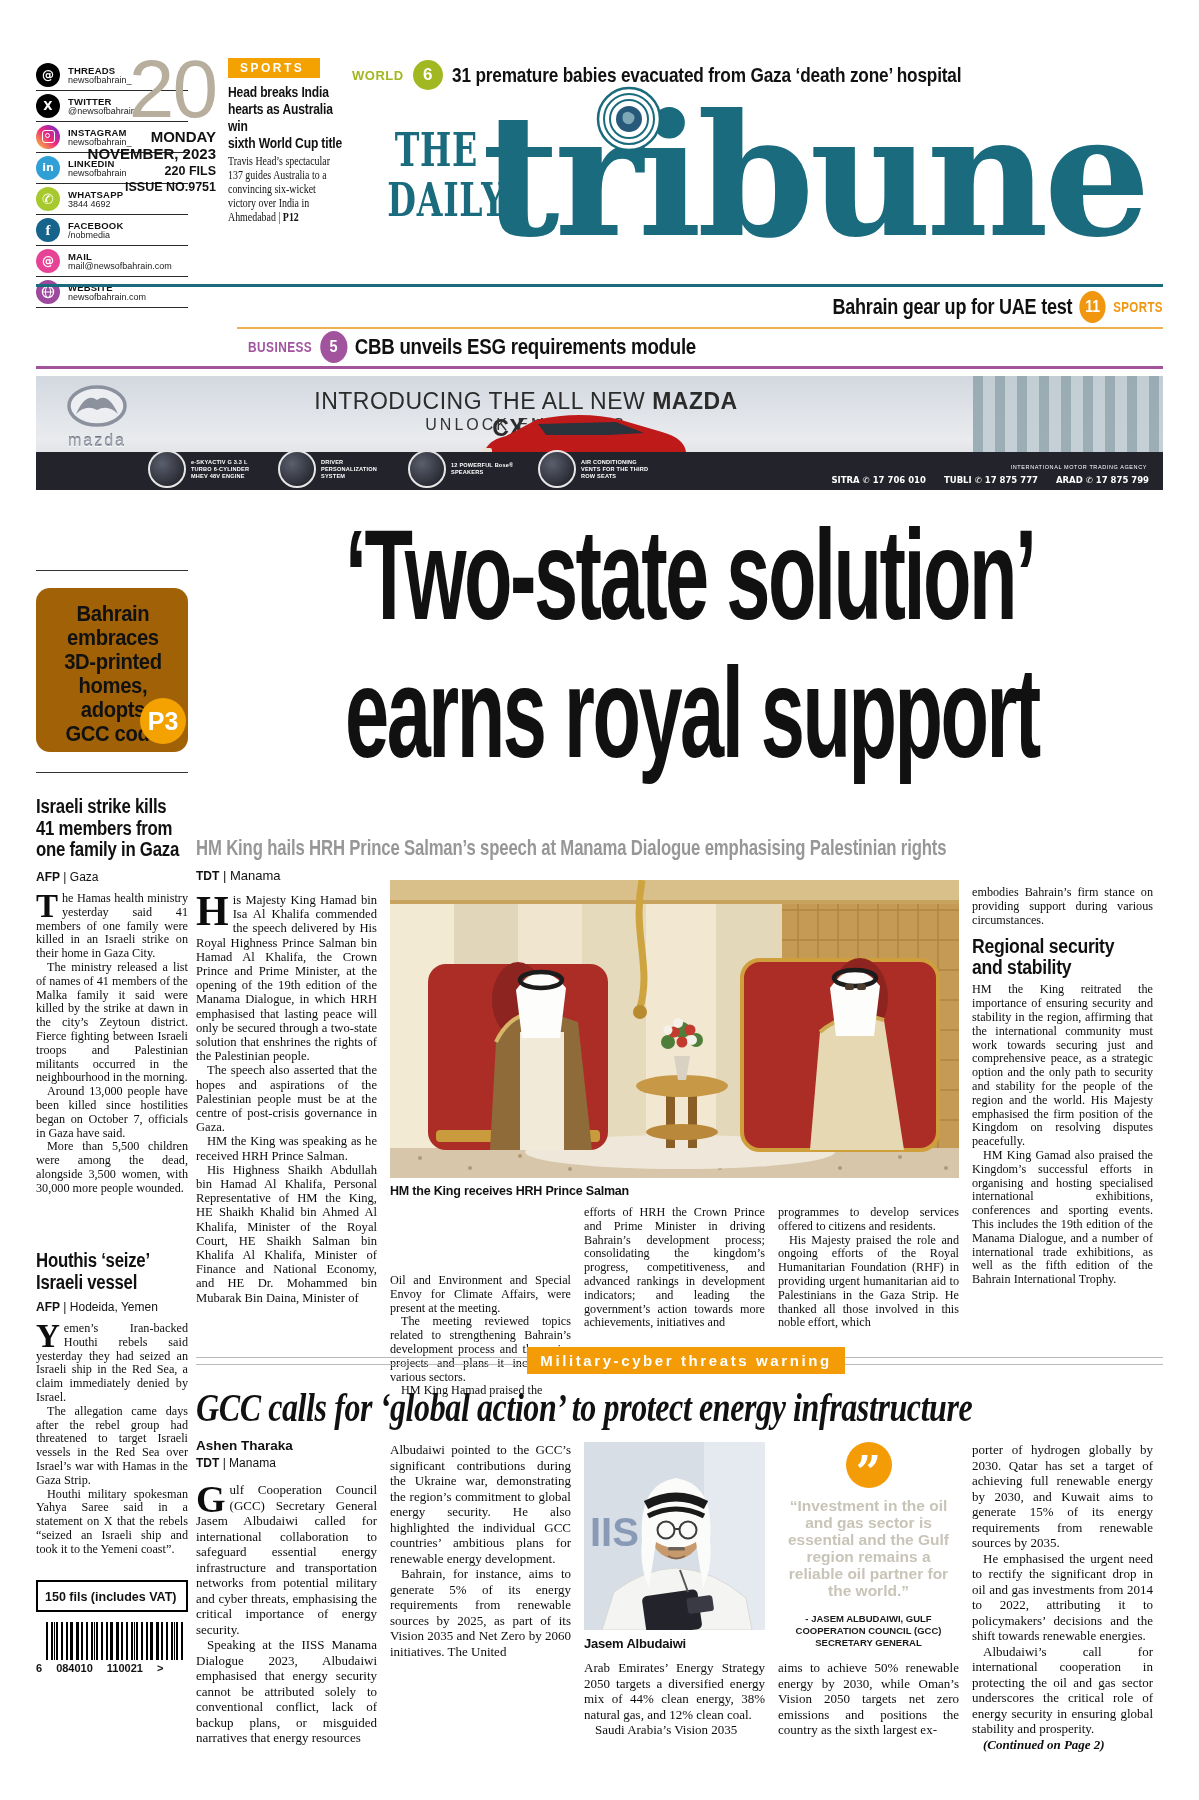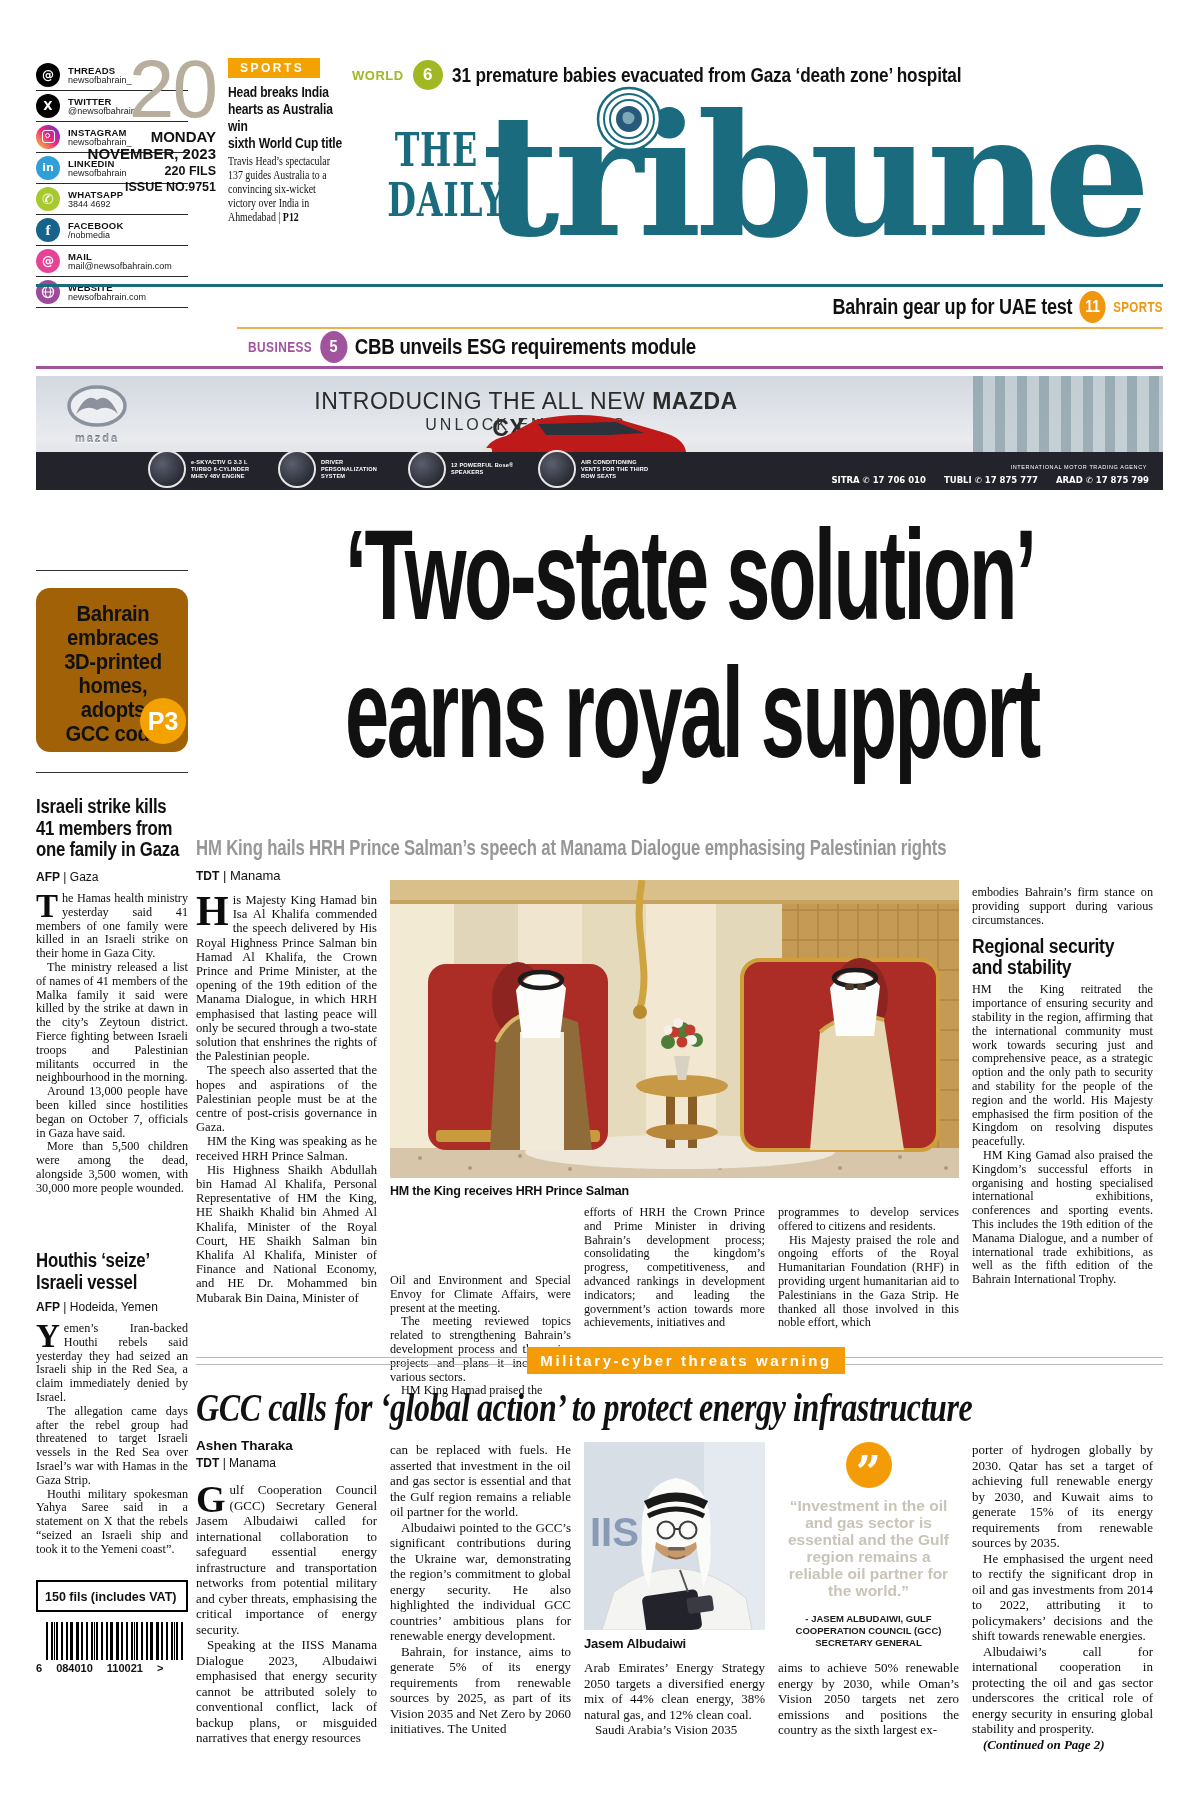--- a/index.html
+++ b/index.html
@@ -53,21 +53,21 @@
   .adsub{position:absolute;left:255px;top:40px;width:470px;text-align:center;font-size:16px;
          letter-spacing:3px;color:#333}
   .feat{position:absolute;bottom:2px;display:flex;align-items:center;gap:5px;width:118px}
   .fcirc{flex:0 0 34px;width:34px;height:34px;border-radius:50%;border:2px solid #e6e6e6;
          background:radial-gradient(circle at 35% 35%,#5a5f6e,#17171d)}
   .ftxt{color:#fff;font-size:5.6px;line-height:7px;letter-spacing:.2px;font-weight:700}
   .adcontact{position:absolute;right:14px;bottom:5px;display:flex;gap:18px;color:#fff;
              font-size:8.5px;font-weight:700;font-family:"DejaVu Sans",sans-serif}
   .adagency{position:absolute;right:16px;bottom:20px;color:#fff;font-size:5.5px;letter-spacing:.6px}
   .mlogo{position:absolute;left:18px;top:8px;width:86px;text-align:center}
-  .mword{font-size:11px;font-weight:700;letter-spacing:2px;color:#9aa0ab;
+  .mword{font-size:16px;font-weight:400;letter-spacing:2px;color:#9aa0ab;
          text-shadow:0 1px 0 #fff, 0 -1px 0 #6d737e}
   
   .hline{position:absolute;height:1px;background:#333}
   .promo{position:absolute;left:36px;top:588px;width:152px;height:164px;background:#a16207;
          border-radius:14px}
   .promotxt{padding:14px 8px 0 10px;font-size:22px;line-height:24px;font-weight:700;text-align:center;
             white-space:pre-line;letter-spacing:-.4px;transform:scaleX(.92);transform-origin:center top}
   .p3{position:absolute;right:2px;bottom:8px;width:46px;height:46px;line-height:46px;font-size:25px;
       background:#f3a202}
   .sidehead{font-size:20px;line-height:21.5px;font-weight:700;white-space:pre-line;letter-spacing:-.3px;
@@ -463,21 +463,20 @@
     <b>Ashen Tharaka</b><br>
     <span class="byl"><b>TDT</b> <span>| Manama</span></span>
   </div>
 
   <div class="abs bod2" style="left:196px;top:1482px;width:181px;height:312px;overflow:hidden">
     <p><span class="dc" style="font-size:38px;line-height:28px">G</span><span>ulf Cooperation Council (GCC) Secretary General Jasem Albudaiwi called for international collaboration to safeguard essential energy infrastructure and transportation networks from potential military and cyber threats, emphasising the critical importance of energy security.</span></p>
     <p>Speaking at the IISS Manama Dialogue 2023, Albudaiwi emphasised that energy security cannot be attributed solely to conventional conflict, lack of backup plans, or misguided narratives that energy resources</p>
   </div>
 
   <div class="abs bod2" style="left:390px;top:1442px;width:181px;height:356px;overflow:hidden">
-    <p>can be replaced with fuels. He asserted that investment in the oil and gas sector is essential and that the Gulf region remains a reliable oil partner for the world.</p>
       <p>Albudaiwi pointed to the GCC’s significant contributions during the Ukraine war, demonstrating the region’s commitment to global energy security. He also highlighted the individual GCC countries’ ambitious plans for renewable energy development.</p>
       <p>Bahrain, for instance, aims to generate 5% of its energy requirements from renewable sources by 2025, as part of its Vision 2035 and Net Zero by 2060 initiatives. The United</p>
   </div>
 
   <svg class="abs" style="left:584px;top:1442px" width="181" height="188" viewBox="0 0 181 188">
     <rect width="181" height="188" fill="#d7dee6"></rect>
     <rect x="120" width="61" height="188" fill="#e4eaf0"></rect>
     <text x="6" y="104" font-family="Liberation Sans, sans-serif" font-size="40" font-weight="700" fill="#2c4a80" opacity=".45">IIS</text>
     <path d="M18,188 L30,150 Q60,127 92,126 Q130,128 162,156 L168,188 Z" fill="#f4f4f2" stroke="#d8d8d4"></path>
     <ellipse cx="92" cy="86" rx="27" ry="31" fill="#c79a6e"></ellipse>

